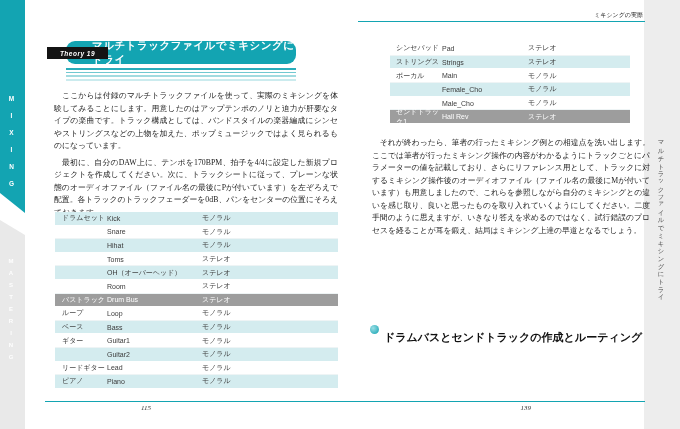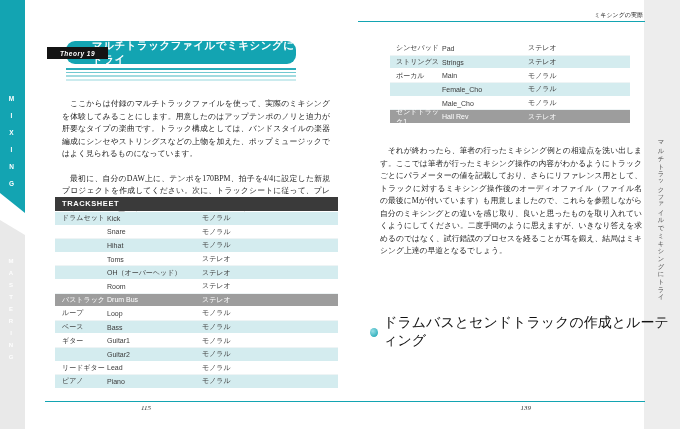--- a/index.html
+++ b/index.html
@@ -33,21 +33,21 @@
   #stripes{position:absolute;left:66px;top:68px;width:230px;}
   #stripes div{height:1.8px;margin-bottom:1.8px;background:#13a4b2;}
   #stripes .s1{opacity:.9}#stripes .s2{opacity:.6}#stripes .s3{opacity:.4}#stripes .s4{opacity:.22}
 
   
   #running-header{position:absolute;left:460px;top:11px;width:183px;text-align:right;font-size:6px;color:#222;}
   #running-rule{position:absolute;left:358px;top:20.5px;width:287px;height:1.4px;background:#13a4b2;}
 
   
   .bodyblock{position:absolute;text-align:justify;font-size:7.8px;line-height:12.5px;color:#222;}
-  .bodyblock p{margin:12px;}
+  .bodyblock p{margin:4px;}
   #left-body{left:50px;top:86px;width:292px;}
   #right-body{left:368px;top:133px;width:286px;}
   #section-body{left:368px;top:331px;width:286px;}
 
   
   #tracksheet-header{position:absolute;left:55px;top:197px;width:283px;height:14px;background:#3a3a3a;
       color:#fff;font-weight:bold;font-size:7.5px;letter-spacing:.6px;line-height:14px;padding-left:7px;
       box-sizing:border-box;}
   .tracktable{position:absolute;}
   #left-table{left:55px;top:212px;width:283px;}
@@ -62,21 +62,21 @@
   #left-table .c2{width:95px;}
   #left-table .c3{flex:1;}
   #right-table .c1{width:52px;padding-left:6px;box-sizing:border-box;}
   #right-table .c2{width:86px;}
   #right-table .c3{flex:1;}
 
   
   #section-heading{position:absolute;left:370px;top:314px;display:flex;align-items:center;gap:5px;}
   #section-bullet{width:9px;height:9px;border-radius:50%;
       background:radial-gradient(circle at 35% 35%, #9adfe6, #0d9fae);}
-  #section-heading .t{font-weight:normal;font-size:14px;color:#111;}
+  #section-heading .t{font-weight:bold;font-size:11px;color:#111;margin-top:16px;}
 
   
   #footer-rule{position:absolute;left:45px;top:401px;width:600px;height:1.4px;background:#13a4b2;}
   .pagenum{position:absolute;top:404px;width:40px;text-align:center;font-size:7px;font-style:italic;color:#333;}
   #pagenum-left{left:126px;}
   #pagenum-right{left:491px;text-align:right;}
 </style>
 </head>
 <body>
 
@@ -107,21 +107,20 @@
       <div class="s2"></div>
       <div class="s3"></div>
       <div class="s4"></div>
   </div>
 
   <div id="left-body" class="bodyblock serif">
     <p>　ここからは付録のマルチトラックファイルを使って、実際のミキシングを体験してみることにします。用意したのはアップテンポのノリと迫力が肝要なタイプの楽曲です。トラック構成としては、バンドスタイルの楽器編成にシンセやストリングスなどの上物を加えた、ポップミュージックではよく見られるものになっています。</p>
     <p>　最初に、自分のDAW上に、テンポを170BPM、拍子を4/4に設定した新規プロジェクトを作成してください。次に、トラックシートに従って、プレーンな状態のオーディオファイル（ファイル名の最後にPが付いています）を左ぞろえで配置。各トラックのトラックフェーダーを0dB、パンをセンターの位置にそろえておきます。</p>
   </div>
 
-  <div id="tracksheet-header">TRACKSHEET</div>
   <div id="left-table" class="tracktable">
     <div class="trow teal">
         <span class="c1">ドラムセット</span>
         <span class="c2">Kick</span>
         <span class="c3">モノラル</span>
       </div>
     <div class="trow white">
         <span class="c1"></span>
         <span class="c2">Snare</span>
         <span class="c3">モノラル</span>

